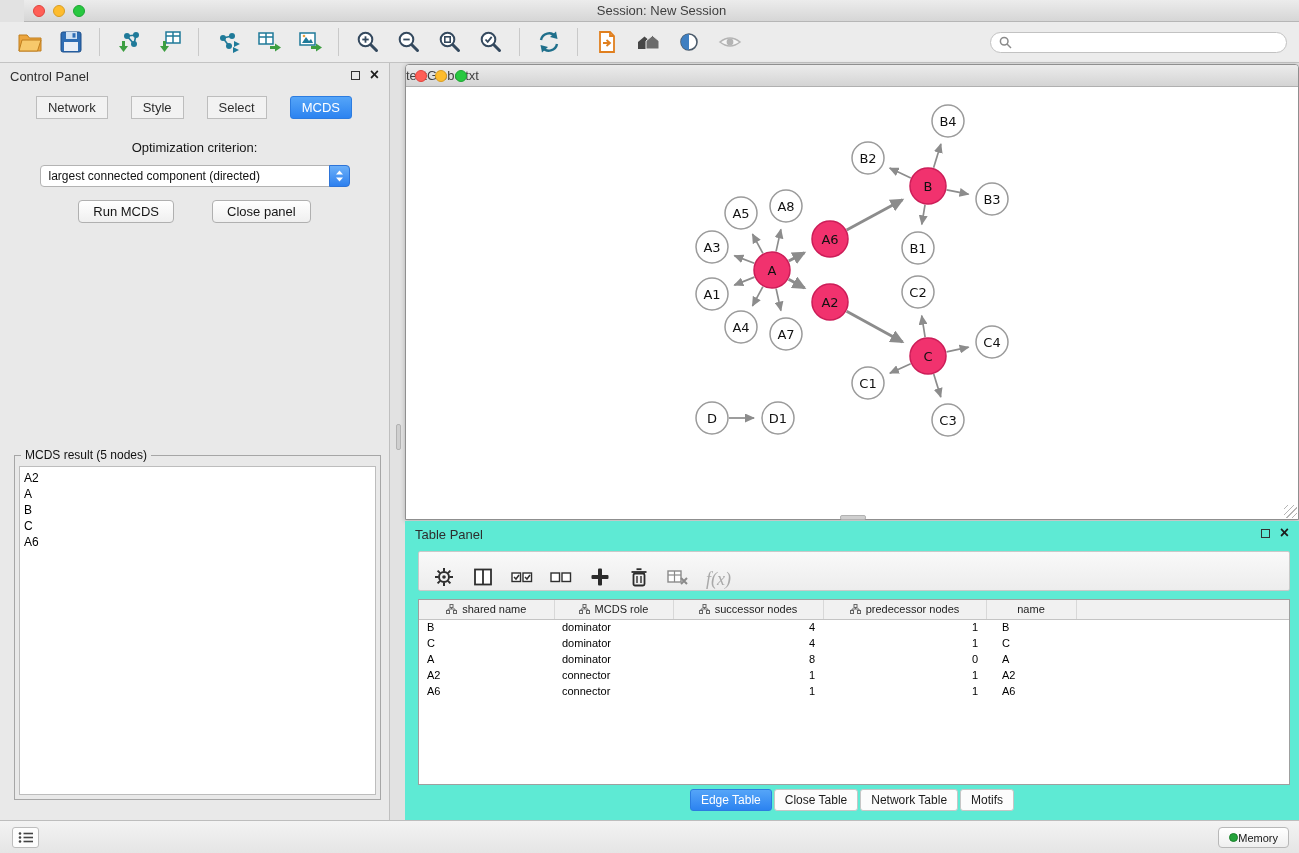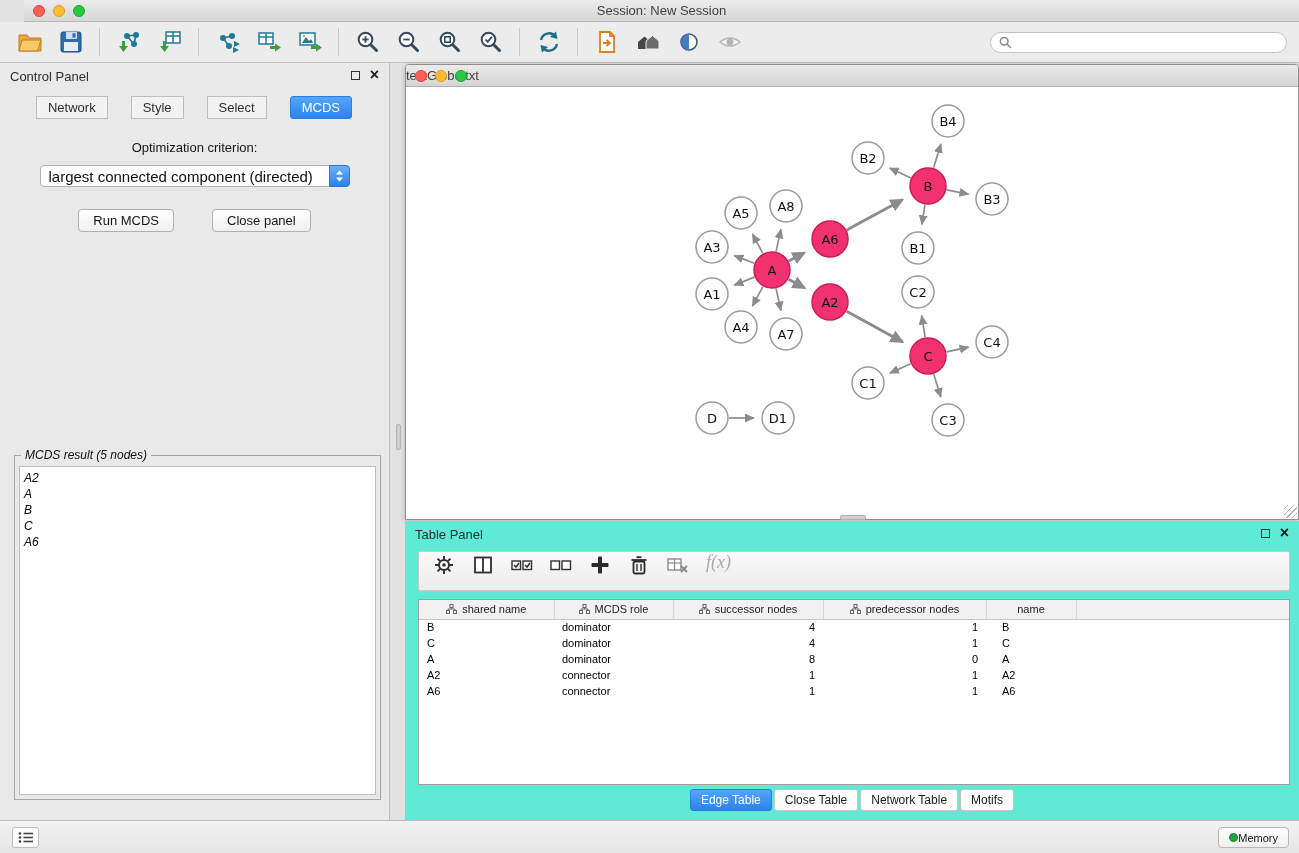--- a/index.html
+++ b/index.html
@@ -34,28 +34,28 @@
   .panel-header { position:relative; height:24px; padding:6px 10px 0; font-size:13px; color:#2e2e2e; }
   .ph-icons { position:absolute; right:10px; top:7px; display:flex; gap:10px; align-items:center; }
   .float-btn { width:9px; height:9px; border:1.5px solid #333; display:inline-block; cursor:pointer; }
   .close-x { font-size:16px; font-weight:bold; color:#1c1c1c; line-height:10px; cursor:pointer; }
   .cp-tabs { display:flex; justify-content:center; margin-top:9px;gap:24px; }
   .cp-tab { font-size:13px; color:#2e2e2e; padding:3px 11px; border:1px solid #bdbdbd;
     background:#f2f2f2; margin-left:-1px; cursor:pointer; }
   .cp-tab.selected { background:linear-gradient(#55a5f8,#2c83f0); color:#fff; border-color:#2c7ce0; border-radius:3px; }
   .opt-label { text-align:center; margin-top:21px; font-size:13px; color:#161616; }
   .dropdown { position:relative; margin:10px auto 0; width:310px; height:22px; background:#fff;
-    border:1px solid #b3b3b3; border-radius:4px; font-size:15px; display:flex; align-items:center;
+    border:1px solid #b3b3b3; border-radius:4px; font-size:12px; display:flex; align-items:center;
     padding:0 26px 0 8px; cursor:pointer; color:#111; white-space:nowrap; }
   .dd-stepper { position:absolute; right:-1px; top:-1px; width:21px; height:22px; border-radius:0 4px 4px 0;
     background:linear-gradient(#6cb0f9,#2d80ef); border:1px solid #2d74d8; display:flex; align-items:center; justify-content:center; }
-  .cp-buttons { display:flex; justify-content:center; gap:38px; margin-top:22px; }
+  .cp-buttons { display:flex; justify-content:center; gap:38px; margin-top:13px; }
   .mac-btn { font-family:inherit; font-size:13px; color:#161616; background:linear-gradient(#ffffff,#efefef);
     border:1px solid #b0b0b0; border-radius:4px; padding:3px 14px; cursor:pointer; }
-  .result-box { position:absolute; left:14px; right:8px; top:392px; bottom:20px; border:1px solid #a6a6a6;font-style:italic; }
+  .result-box { position:absolute; left:14px; right:8px; top:392px; bottom:20px; border:1px solid #a6a6a6; }
   .result-legend { position:absolute; top:-8px; left:6px; background:#e9e9e9; padding:0 4px; font-size:12px; color:#111; }
   .result-list { position:absolute; top:10px; left:4px; right:4px; bottom:4px; background:#fff;
     border:1px solid #bdbdbd; overflow:auto; font-size:12px; padding:3px 0 0 4px; }
   .result-item { line-height:16px; color:#000; }
 
   
   .network-window { position:absolute; left:405px; top:64px; width:894px; height:456px;
     border:1px solid #8f8f8f; border-radius:4px 4px 0 0; background:#fff; box-shadow:0 1px 5px rgba(0,0,0,.22); }
   .nw-titlebar { position:relative; height:22px; background:linear-gradient(#ececec,#d4d4d4);
     border-bottom:1px solid #b0b0b0; border-radius:3px 3px 0 0; }
@@ -67,21 +67,21 @@
     background:repeating-linear-gradient(315deg, transparent 0 3px, #b5b5b5 3px 4px); }
   .v-split-handle { position:absolute; left:396px; top:424px; width:5px; height:26px;
     background:#cfcfcf; border:1px solid #b2b2b2; border-radius:2px; cursor:col-resize; }
   .h-split-handle { position:absolute; left:840px; top:515px; width:26px; height:5px;
     background:#cfcfcf; border:1px solid #b2b2b2; border-radius:2px; cursor:row-resize; }
 
   
   .table-panel { position:absolute; left:405px; top:521px; right:0; bottom:33px; background:#5eead4; }
   .tp-toolbar { position:absolute; left:13px; right:9px; top:30px; height:40px;
     background:linear-gradient(#f9f9f9,#ededed); border:1px solid #c9c9c9; border-radius:2px;
-    display:flex; align-items:flex-start; padding:0 12px; gap:13px; }
+    display:flex; align-items:flex-end; padding:0 12px; gap:13px; }
   .tp-btn { background:none; border:none; display:flex; align-items:center; justify-content:center;
     width:26px; height:26px; cursor:pointer; }
   .fx-label { font-family:"Liberation Serif",serif; font-style:italic; font-size:18px; color:#a9a9a9; margin-left:2px; }
   .table-wrap { position:absolute; left:13px; right:9px; top:78px; bottom:35px; background:#fff;
     border:1px solid #9f9f9f; overflow:hidden; }
   table { border-collapse:collapse; table-layout:fixed; width:100%; font-size:11px; }
   thead th { height:19px; background:#f1f1f1; border-bottom:1px solid #c4c4c4; border-right:1px solid #d8d8d8;
     font-weight:normal; color:#222; cursor:pointer; }
   thead th.filler { border-right:none; }
   .th-inner { display:flex; align-items:center; justify-content:center; gap:5px; }

